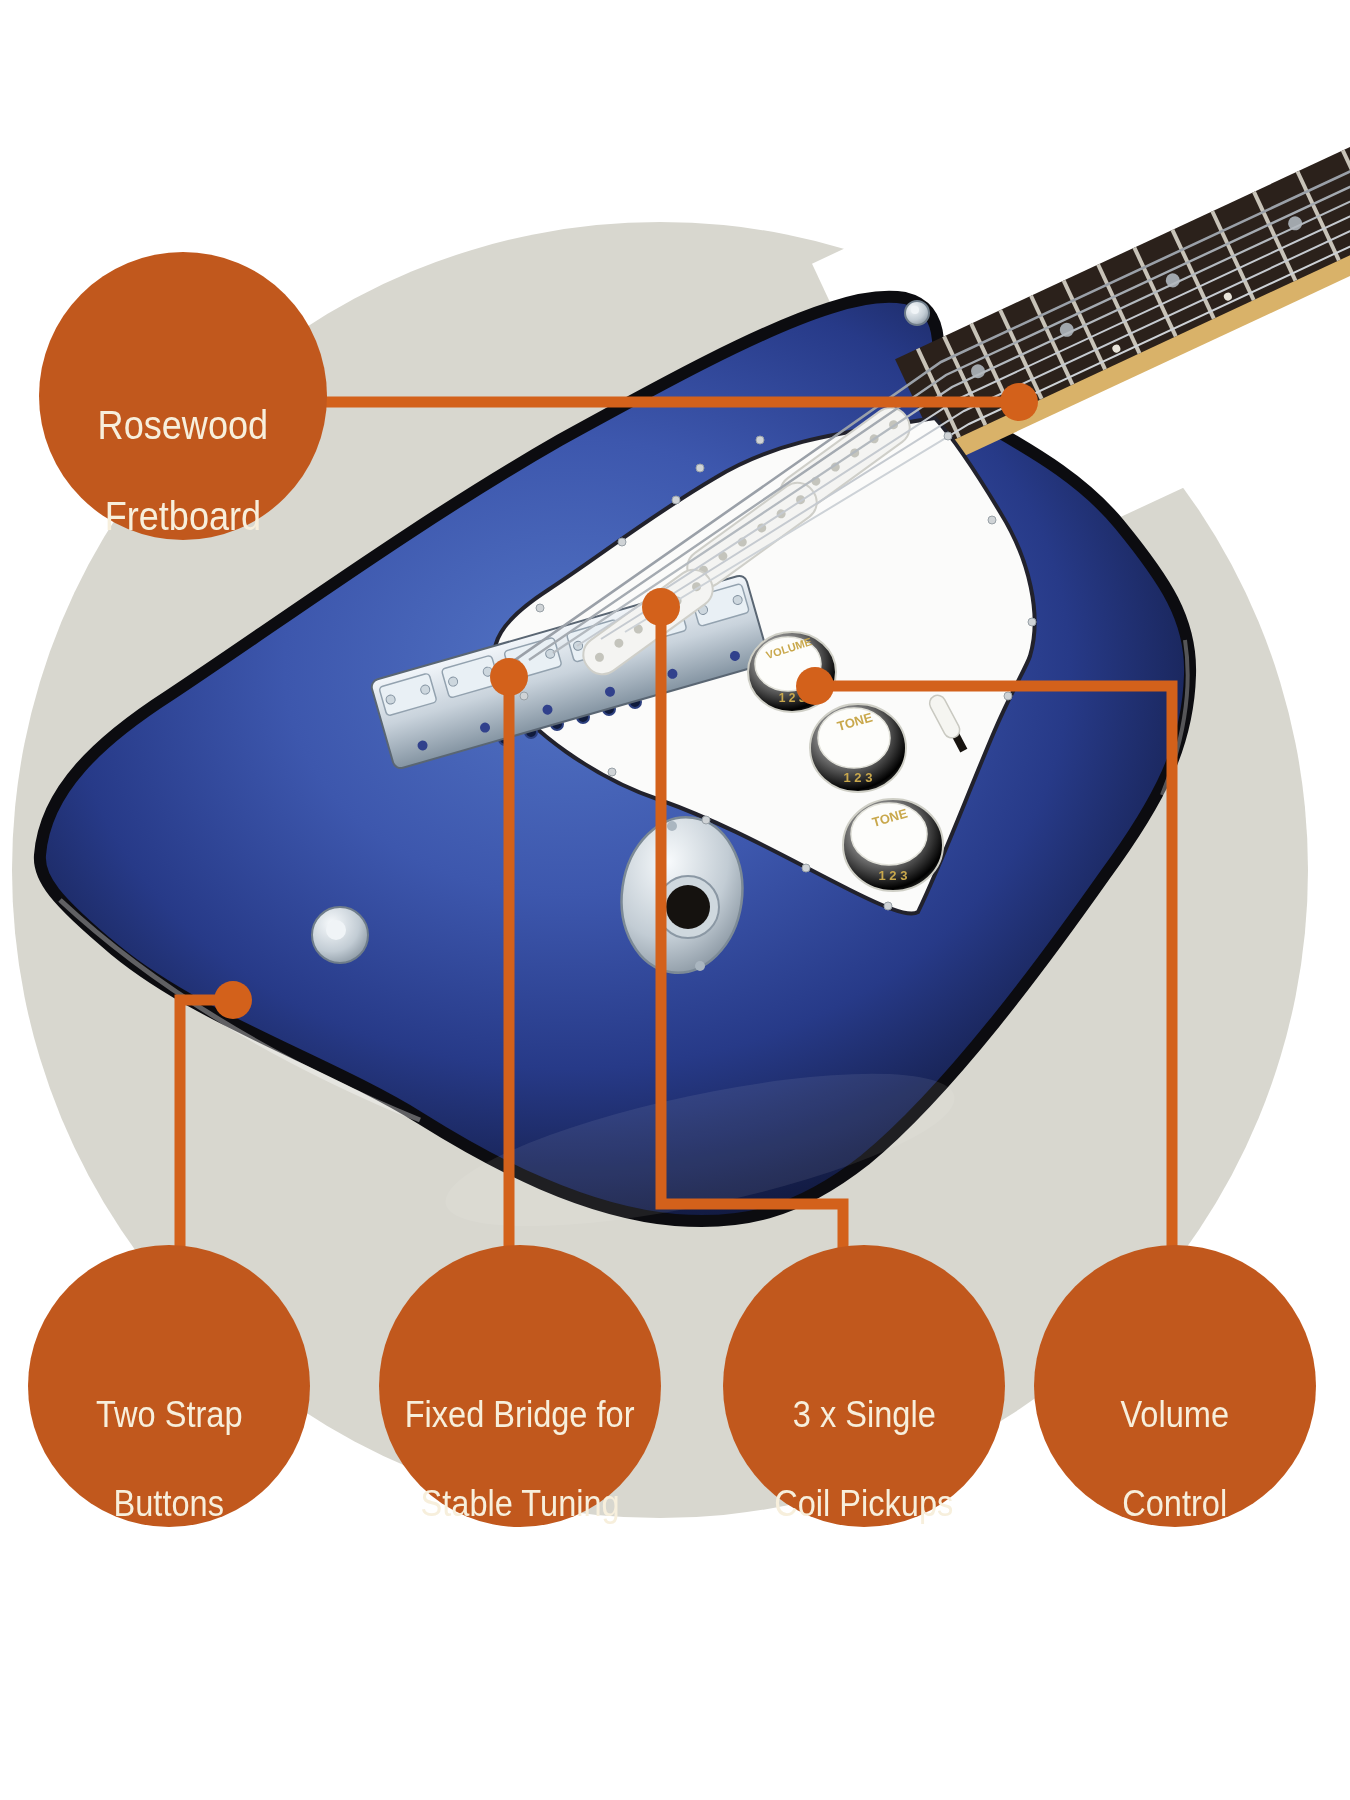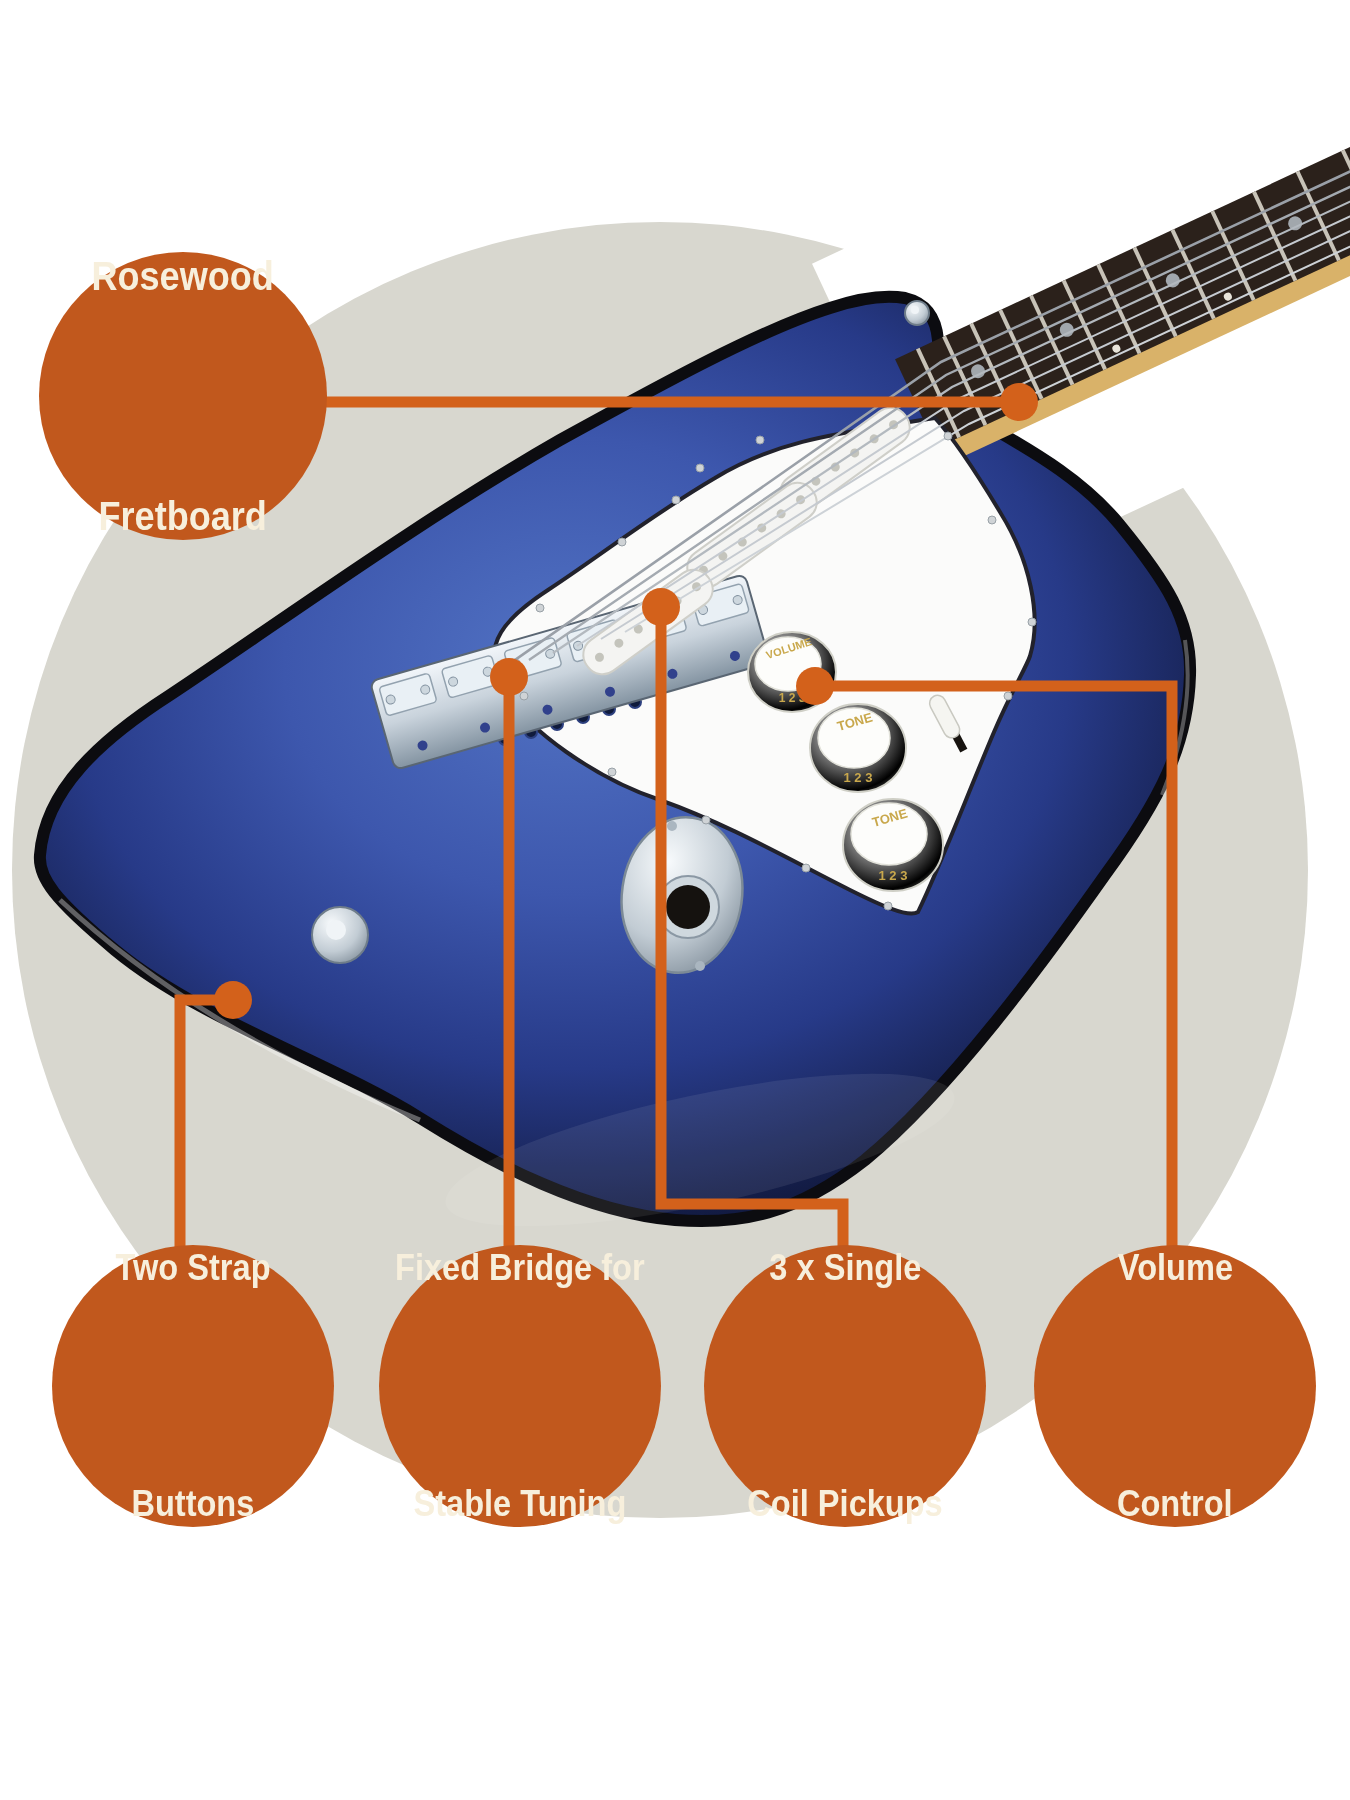--- a/index.html
+++ b/index.html
@@ -14,29 +14,29 @@
     background:#ffffff;font-family:"Liberation Sans",sans-serif;
   }
   .backdrop-circle{
     position:absolute;left:12px;top:222px;width:1296px;height:1296px;
     border-radius:50%;background:var(--backdrop);
   }
   #art{position:absolute;left:0;top:0;}
   .bubble{
     position:absolute;border-radius:50%;background:var(--bubble);
     color:var(--bubble-text);display:flex;flex-direction:column;
-    justify-content:space-between;align-items:center;text-align:center;
-    font-weight:bold;z-index:5;
+    justify-content:flex-end;align-items:center;text-align:center;
+    font-weight:normal;z-index:5;gap:43px;
   }
   .bubble .ln{display:block;transform:scaleX(0.88);white-space:nowrap;}
   .bubble-rosewood{left:39px;top:252px;width:288px;height:288px;font-size:41px;line-height:48px;}
   .bubble-bottom{width:282px;height:282px;top:1245px;font-size:37px;line-height:46px;}
-  .bubble-strap{left:52px;}
+  .bubble-strap{left:28px;}
   .bubble-bridge{left:379px;}
-  .bubble-pickups{left:704px;}
+  .bubble-pickups{left:723px;}
   .bubble-volume{left:1034px;}
 </style>
 </head>
 <body>
 
 <div class="backdrop-circle"></div>
 
 <svg id="art" width="1350" height="1800" viewBox="0 0 1350 1800">
   <defs>
     <radialGradient id="burst" cx="0.46" cy="0.40" r="0.75">

